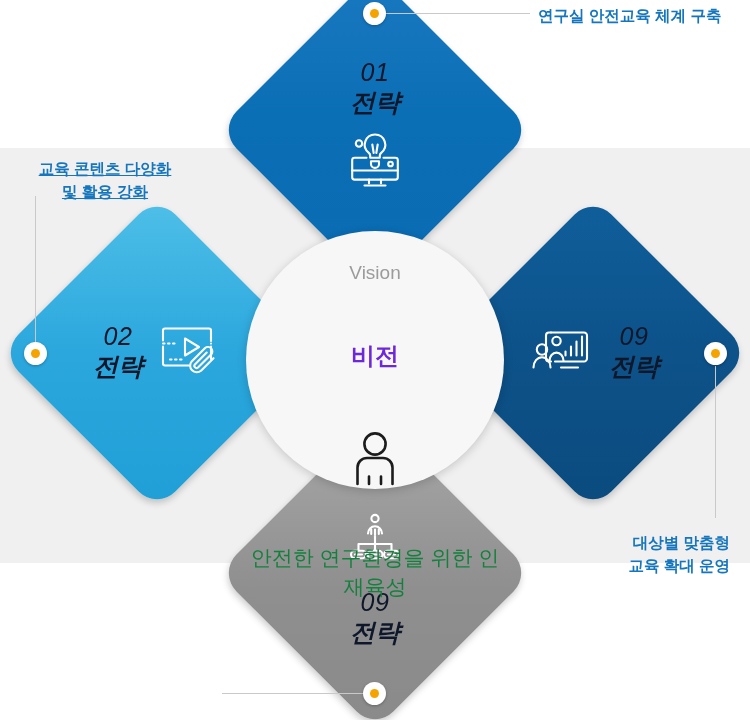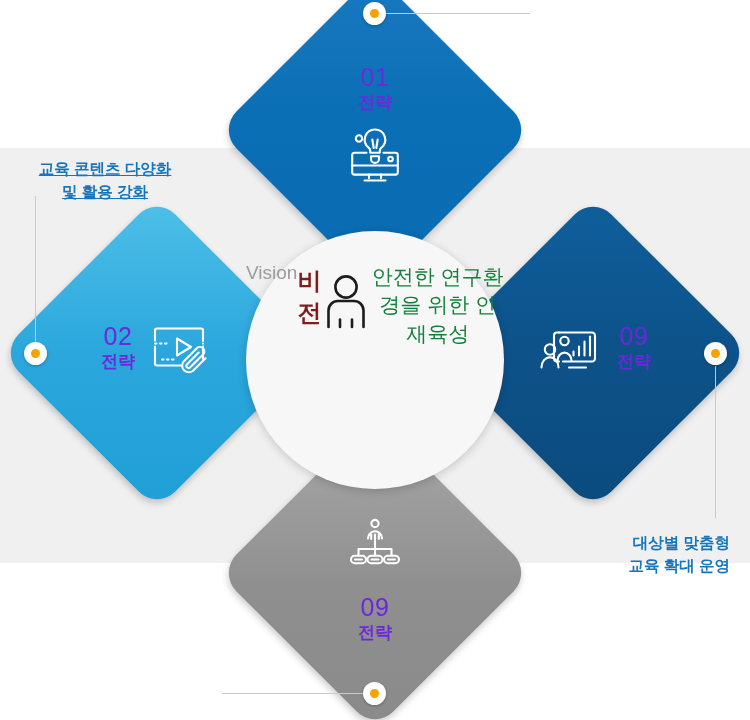--- a/index.html
+++ b/index.html
@@ -24,41 +24,43 @@
   }
   .d-top   {background:linear-gradient(135deg,#1a79c0 0%,#0b6fb6 45%,#0a6bb2 100%);}
   .d-left  {background:linear-gradient(135deg,#4fc0e8 0%,#2ba7dd 50%,#1f9fd6 100%);}
   .d-right {background:linear-gradient(135deg,#0f5f9c 0%,#0d5289 50%,#0b4b7e 100%);}
   .d-bottom{background:linear-gradient(135deg,#a9a9a9 0%,#8f8f8f 55%,#8a8a8a 100%);}
 
   
   .dcontent{
     position:absolute;
     display:flex;flex-direction:column;align-items:center;justify-content:center;
-    color:#6d28d9;
+    color:#0f172a;
     text-align:center;
     pointer-events:none;
+    font-style:italic;
   }
   .num{font-size:25px;line-height:1.15;font-weight:400;letter-spacing:.5px;}
-  .lab{font-size:17px;line-height:1.25;font-weight:700;}
+  .lab{font-size:25px;line-height:1.25;font-weight:700;}
   .row{display:flex;gap:14px;}
   .txtblock{display:flex;flex-direction:column;align-items:center;}
 
   
   .vision{
     position:absolute;
     width:258px;height:258px;border-radius:50%;
     background:#f7f7f7;
     box-shadow:0 2px 10px rgba(0,0,0,.18);
-    display:flex;justify-content:flex-start;
+    display:flex;flex-direction:column;align-items:center;justify-content:flex-start;
     box-sizing:border-box;
     padding-top:32px;
+    gap:48px;
   }
   .vision-en{font-size:19px;color:#9b9b9b;line-height:1.1;}
-  .vision-ko{font-size:24px;color:#7f1d1d;font-weight:700;line-height:1.35;margin-top:2px;}
+  .vision-ko{font-size:24px;color:#6d28d9;font-weight:700;line-height:1.35;margin-top:8px;}
   .vision-icon{margin-top:10px;margin-bottom:6px;}
   .vision-desc{font-size:21px;color:#15803d;font-weight:400;line-height:1.35;text-align:center;}
 
   
   .line{position:absolute;background:#c9c9c9;}
   .line-h{height:1px;}
   .line-v{width:1px;}
   .dot{
     position:absolute;width:23px;height:23px;border-radius:50%;
     background:#ffffff;
@@ -182,20 +184,21 @@
       </svg>
     </span>
     <div class="vision-desc">안전한 연구환경을
 위한 인재육성</div>
   </div>
 
   <div class="line line-h" style="left:385px;top:13px;width:145px;"></div>
   <div class="dot" style="left:363px;top:2px;">
     <i></i>
   </div>
+  <div class="caption cap-tr" style="left:538px;top:4px;width:210px;">연구실 안전교육 체계 구축</div>
 
   <div class="line line-v" style="left:35px;top:196px;height:152px;"></div>
   <div class="dot" style="left:24px;top:342px;">
     <i></i>
   </div>
   <div class="caption cap-tl" style="left:24px;top:157px;width:162px;text-decoration:underline;">교육 콘텐츠 다양화
 및 활용 강화</div>
 
   <div class="line line-v" style="left:715px;top:366px;height:152px;"></div>
   <div class="dot" style="left:704px;top:342px;">

